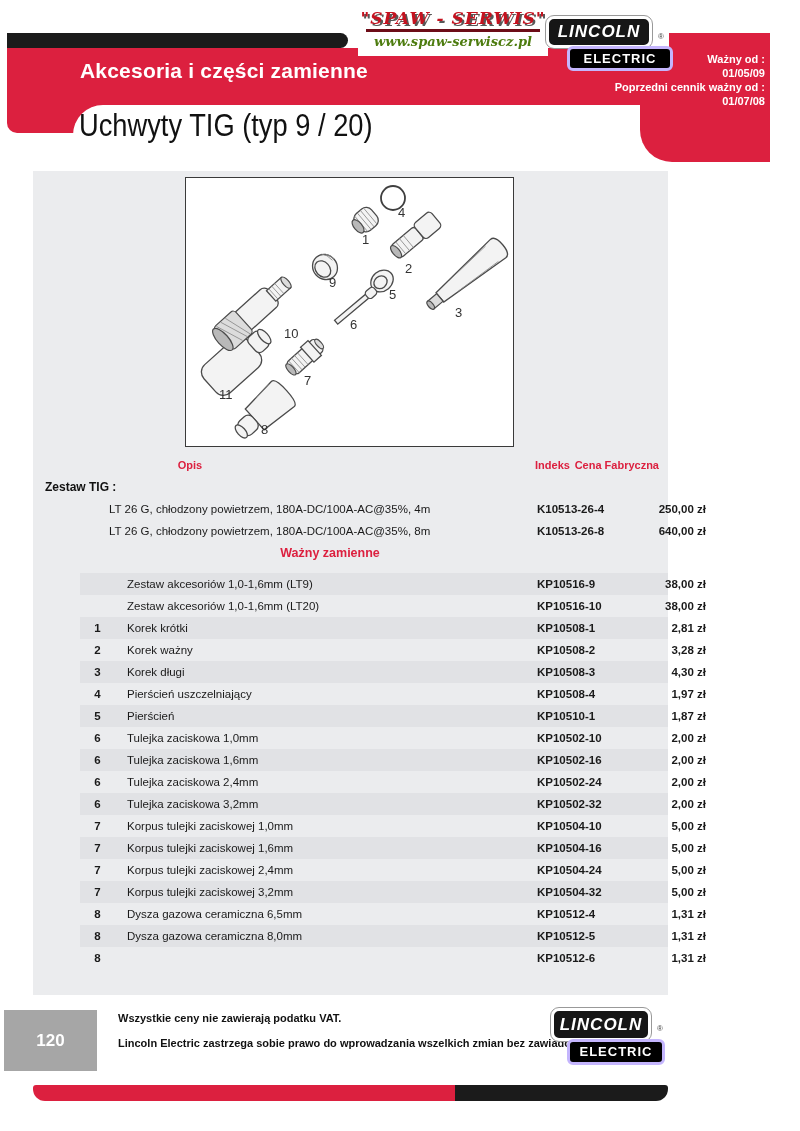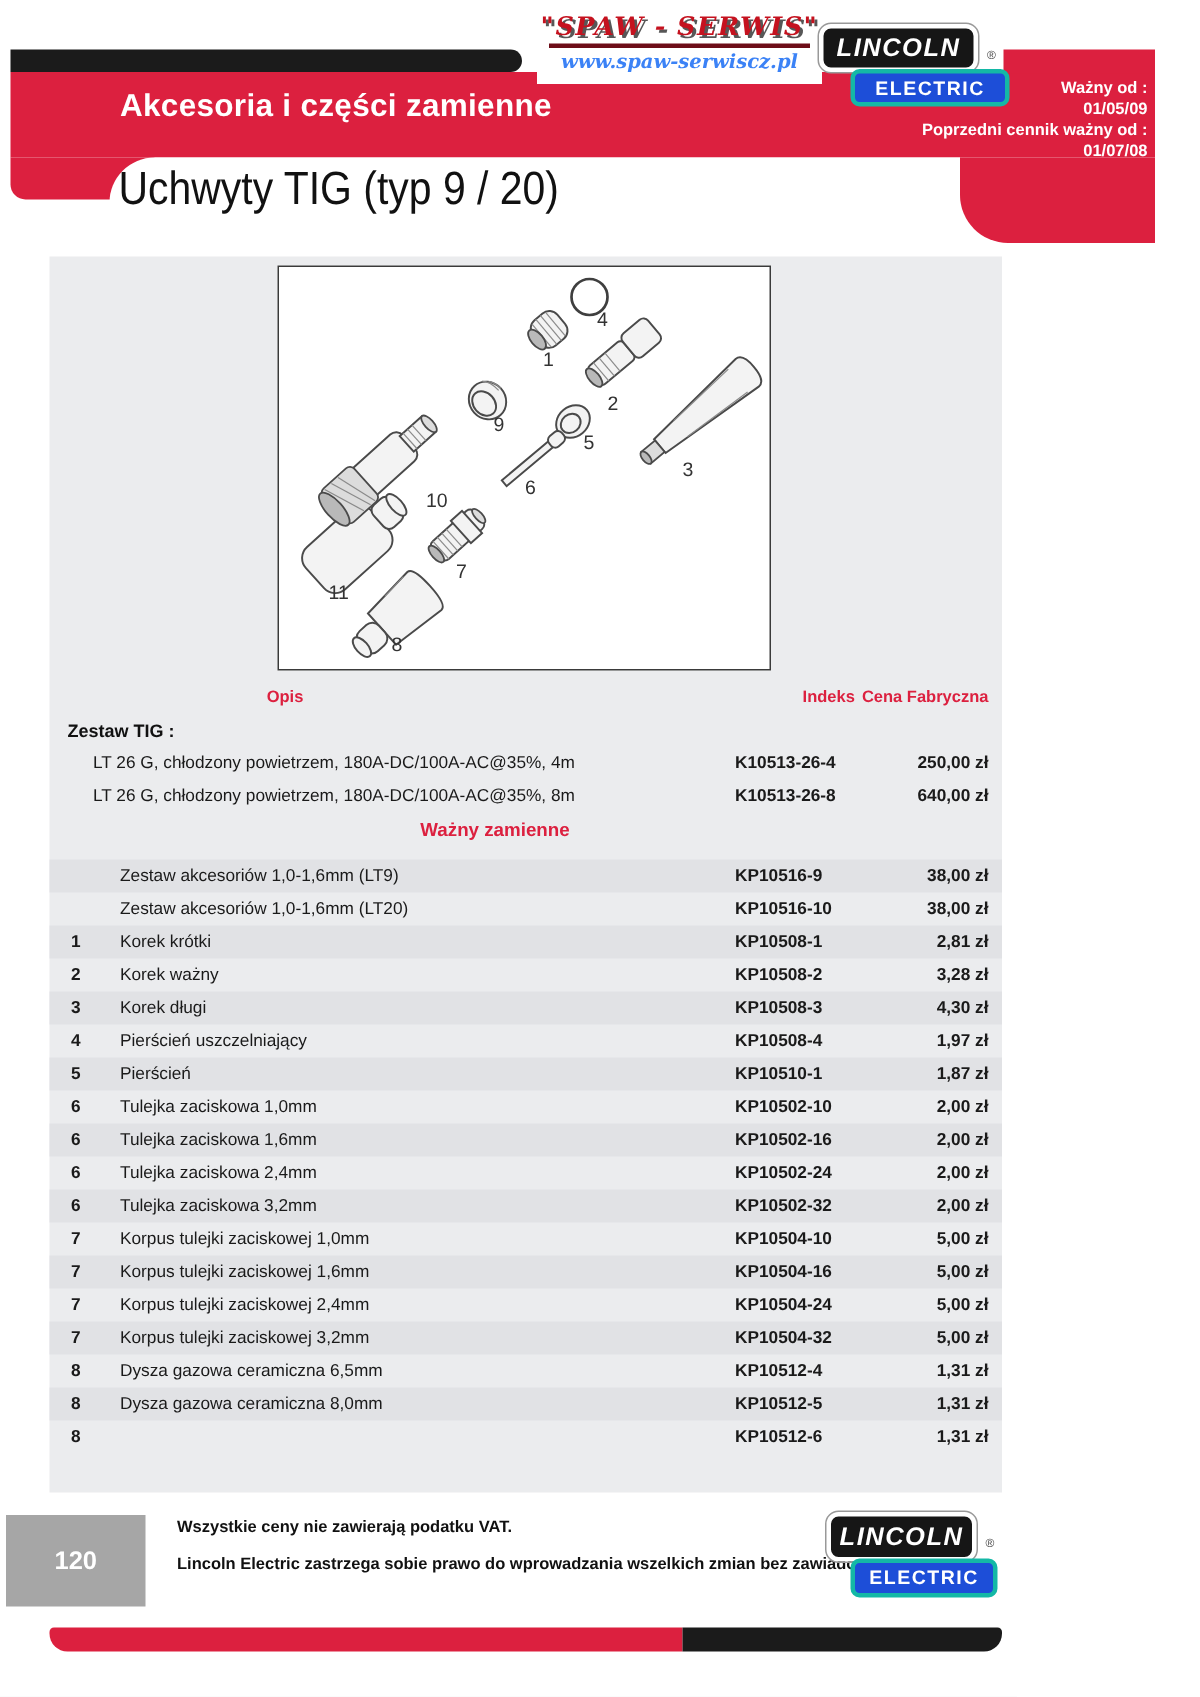--- a/index.html
+++ b/index.html
@@ -15,26 +15,26 @@
   .red-right-foot{position:absolute;left:640px;top:105px;width:130px;height:57px;background:#dc203f;border-bottom-left-radius:32px;}
   .category-title{position:absolute;left:80px;top:59px;font-size:21px;font-weight:bold;color:#fff;letter-spacing:.2px;}
   .validity{position:absolute;left:610px;top:52px;width:155px;text-align:right;color:#fff;font-size:11px;font-weight:bold;line-height:14px;}
   .page-title{position:absolute;left:79px;top:108px;font-size:31px;color:#111;white-space:nowrap;}
   .page-title .cond{display:inline-block;transform:scaleX(.88);transform-origin:left center;}
 
   
   .supplier-box{position:absolute;left:358px;top:0;width:190px;height:56px;background:#fff;text-align:center;}
   .supplier-name{font-family:"DejaVu Serif",serif;font-style:italic;font-weight:bold;font-size:17px;color:#c5121f;letter-spacing:1px;margin-top:8px;text-shadow:2px 2px 0 rgba(45,45,45,.8);white-space:nowrap;}
   .supplier-rule{height:3px;background:#6d0d18;margin:1px 8px 2px 8px;}
-  .supplier-url{font-family:"DejaVu Serif",serif;font-style:italic;font-weight:bold;font-size:13px;color:#3b82f6;}
+  .supplier-url{font-family:"DejaVu Serif",serif;font-style:italic;font-weight:bold;font-size:13px;color:#4d7c0f;}
 
   
   .lincoln{position:absolute;}
   .lincoln .l1{position:absolute;left:0;top:0;background:#161616;color:#fff;font-weight:bold;border:3px solid #fff;outline:1px solid #999;border-radius:8px;text-align:center;letter-spacing:1px;font-style:italic;}
-  .lincoln .l2{position:absolute;background:#1d4ed8;color:#fff;font-weight:bold;border:3px solid #14b8a6;border-radius:6px;text-align:center;letter-spacing:1px;}
+  .lincoln .l2{position:absolute;background:#000000;color:#fff;font-weight:bold;border:3px solid #c4b5fd;border-radius:6px;text-align:center;letter-spacing:1px;}
   .lincoln .reg{position:absolute;color:#444;font-size:8px;}
   .lincoln-top{left:546px;top:16px;width:140px;height:62px;}
   .lincoln-top .l1{width:100px;height:26px;font-size:17px;line-height:26px;}
   .lincoln-top .l2{left:21px;top:30px;width:100px;height:19px;font-size:13px;line-height:19px;}
   .lincoln-top .reg{left:112px;top:16px;}
   .lincoln-bottom{left:551px;top:1008px;width:140px;height:66px;}
   .lincoln-bottom .l1{width:94px;height:27px;font-size:17px;line-height:27px;}
   .lincoln-bottom .l2{left:16px;top:31px;width:92px;height:20px;font-size:13px;line-height:20px;}
   .lincoln-bottom .reg{left:106px;top:16px;}
 
@@ -50,21 +50,21 @@
 
   
   .thead{position:absolute;top:288px;left:0;width:555px;height:16px;font-size:11px;font-weight:bold;color:#dc203f;}
   .th-desc{position:absolute;left:47px;width:220px;text-align:center;}
   .th-index{position:absolute;left:457px;width:125px;text-align:center;}
   .th-price{position:absolute;left:536px;width:90px;text-align:right;}
   .group1{position:absolute;top:309px;left:12px;font-size:12px;font-weight:bold;color:#111;}
   .torches{position:absolute;top:327px;left:0;width:635px;}
   .group2{position:absolute;top:375px;left:0;width:594px;text-align:center;font-size:12.5px;font-weight:bold;color:#dc203f;}
   .parts{position:absolute;top:402px;left:0;width:635px;}
-  .row{position:relative;height:22px;line-height:22px;font-size:11.5px;}
+  .row{position:relative;height:22px;line-height:22px;font-size:11.5px;margin-left:47px;}
   .row.stripe{background:#e1e2e5;}
   .row .num{position:absolute;left:5px;width:25px;text-align:center;font-weight:bold;}
   .row .desc{position:absolute;left:47px;white-space:nowrap;}
   .torches .row .desc{left:29px;}
   .row .idx{position:absolute;left:457px;width:125px;text-align:left;font-weight:bold;}
   .row .price{position:absolute;left:536px;width:90px;text-align:right;font-weight:bold;}
 
   
   .pagenum-box{position:absolute;left:4px;top:1010px;width:93px;height:61px;background:#a6a6a6;color:#fff;font-size:17px;font-weight:bold;display:flex;align-items:center;justify-content:center;}
   .note1{position:absolute;left:118px;top:1012px;font-size:11px;font-weight:bold;color:#111;}

